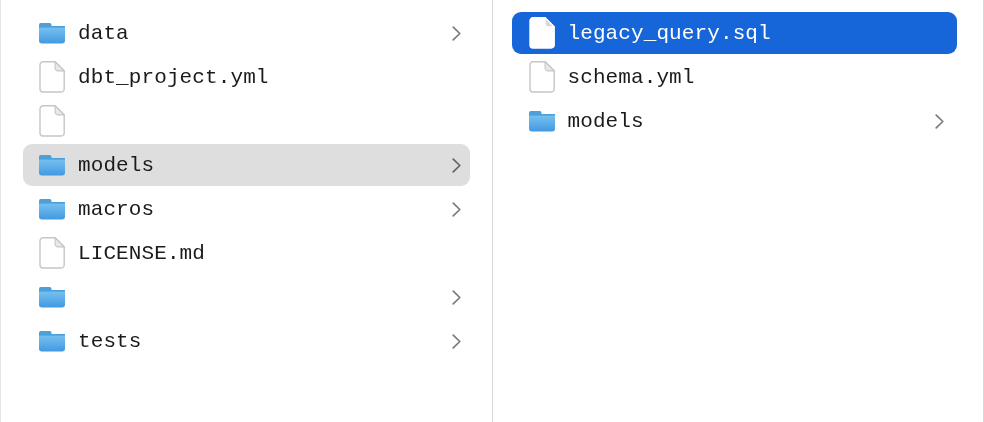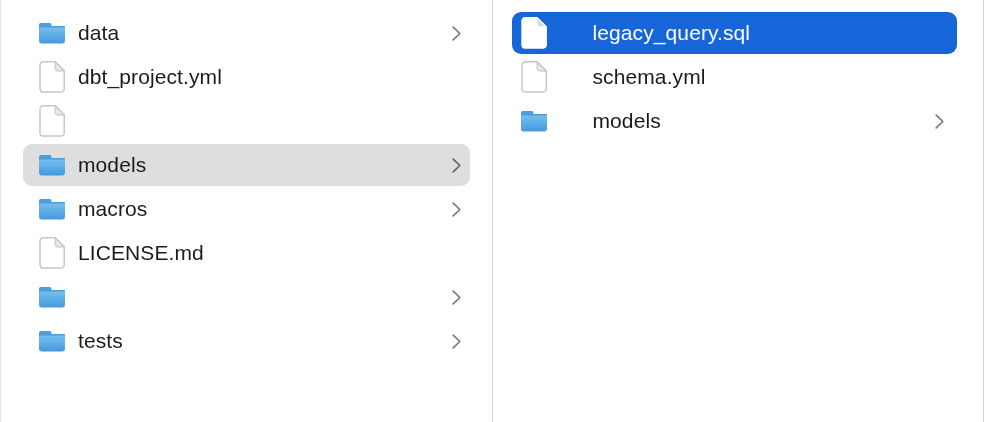--- a/index.html
+++ b/index.html
@@ -22,23 +22,24 @@
   }
   .col-left  { width: 492px; border-right: 1px solid var(--divider, #d8d8d8); }
   .col-right { width: 492px; border-right: 1px solid var(--divider, #d8d8d8); }
 
   .row {
     position: relative;
     height: 44px;
     display: flex;
     align-items: center;
     cursor: default;
+    font-family: Liberation Mono, monospace;
   }
   .col-left  .row { padding-left: 37px; padding-right: 30px; }
-  .col-right .row { padding-left: 27px; padding-right: 38px; gap: 33px; }
+  .col-right .row { padding-left: 35px; padding-right: 38px; }
 
   .row::before {
     content: "";
     position: absolute;
     top: 1px; bottom: 1px;
     border-radius: 9px;
     display: none;
   }
   .row.sel-active::before {
     display: block;

